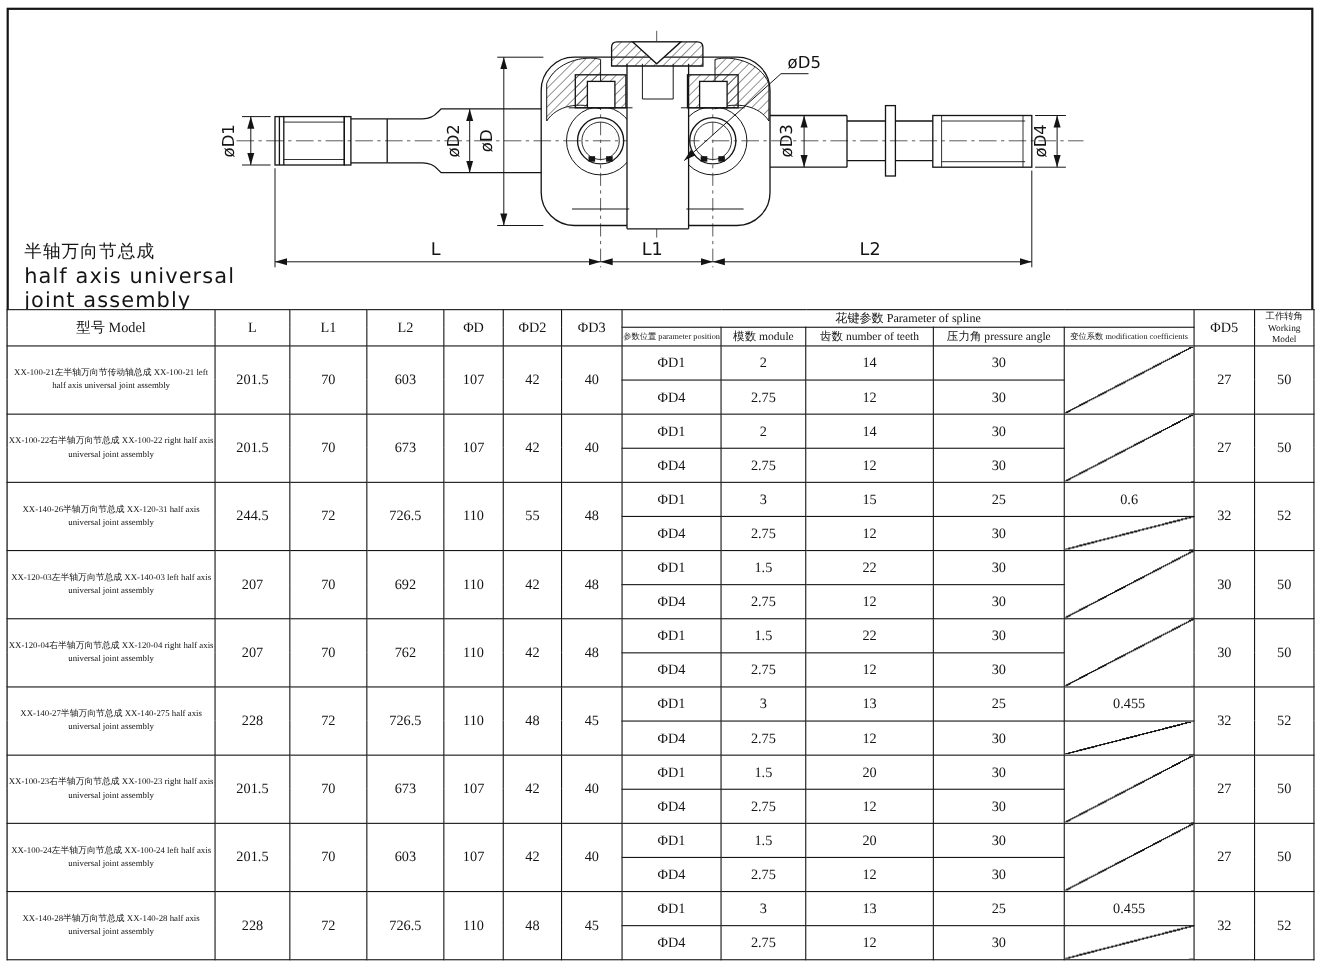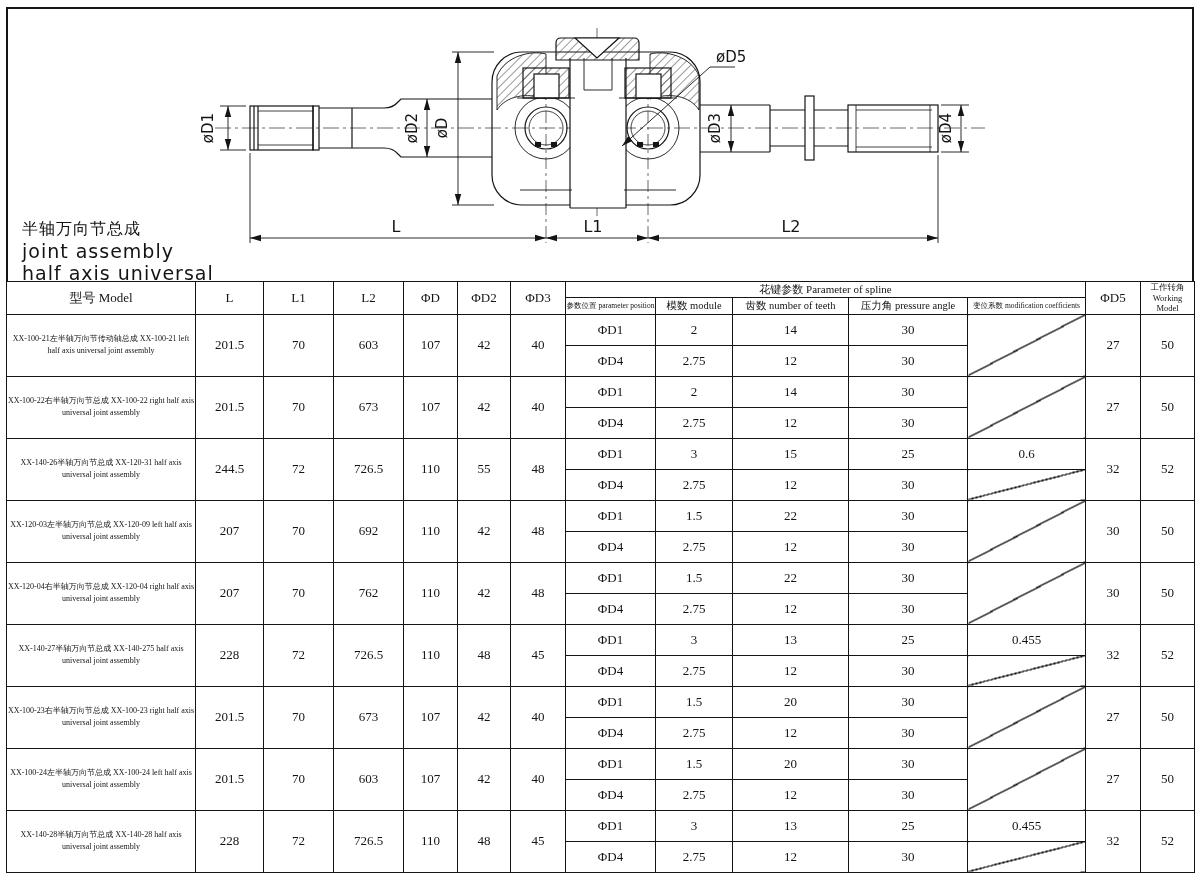--- a/index.html
+++ b/index.html
@@ -164,22 +164,22 @@
     <text class="dimtxt-s" transform="translate(417,128) rotate(-90)" text-anchor="middle">øD2</text>
     <text class="dimtxt-s" transform="translate(447,128) rotate(-90)" text-anchor="middle">øD</text>
     <text class="dimtxt-s" transform="translate(720,128) rotate(-90)" text-anchor="middle">øD3</text>
     <text class="dimtxt-s" transform="translate(951,128) rotate(-90)" text-anchor="middle">øD4</text>
     <text class="dimtxt-s" x="716" y="62" text-anchor="start">øD5</text>
   </g>
 </svg>
 
 <div class="title-block">
   <div class="title-zh">半轴万向节总成</div>
+  <div class="title-en">half axis universal</div>
   <div class="title-en">joint assembly</div>
-  <div class="title-en">half axis universal</div>
 </div>
 
 <table class="spec-table">
   <colgroup>
     <col style="width:189px">
       <col style="width:68px">
       <col style="width:70px">
     <col style="width:70px">
       <col style="width:54px">
       <col style="width:53px">
@@ -278,21 +278,21 @@
         <td rowspan="2" class="num">52</td>
       </tr>
       <tr>
         <td class="num">ΦD4</td>
         <td class="num">2.75</td>
         <td class="num">12</td>
         <td class="num">30</td>
         <td class="diag"></td>
       </tr>
       <tr>
-        <td rowspan="2" class="model-cell">XX-120-03左半轴万向节总成  XX-120-09 left half axis universal joint assembly</td>
+        <td rowspan="2" class="model-cell">XX-120-03左半轴万向节总成  XX-140-03 left half axis universal joint assembly</td>
         <td rowspan="2" class="num">207</td>
         <td rowspan="2" class="num">70</td>
         <td rowspan="2" class="num">692</td>
         <td rowspan="2" class="num">110</td>
         <td rowspan="2" class="num">42</td>
         <td rowspan="2" class="num">48</td>
         <td class="num">ΦD1</td>
         <td class="num">1.5</td>
         <td class="num">22</td>
         <td class="num">30</td>

